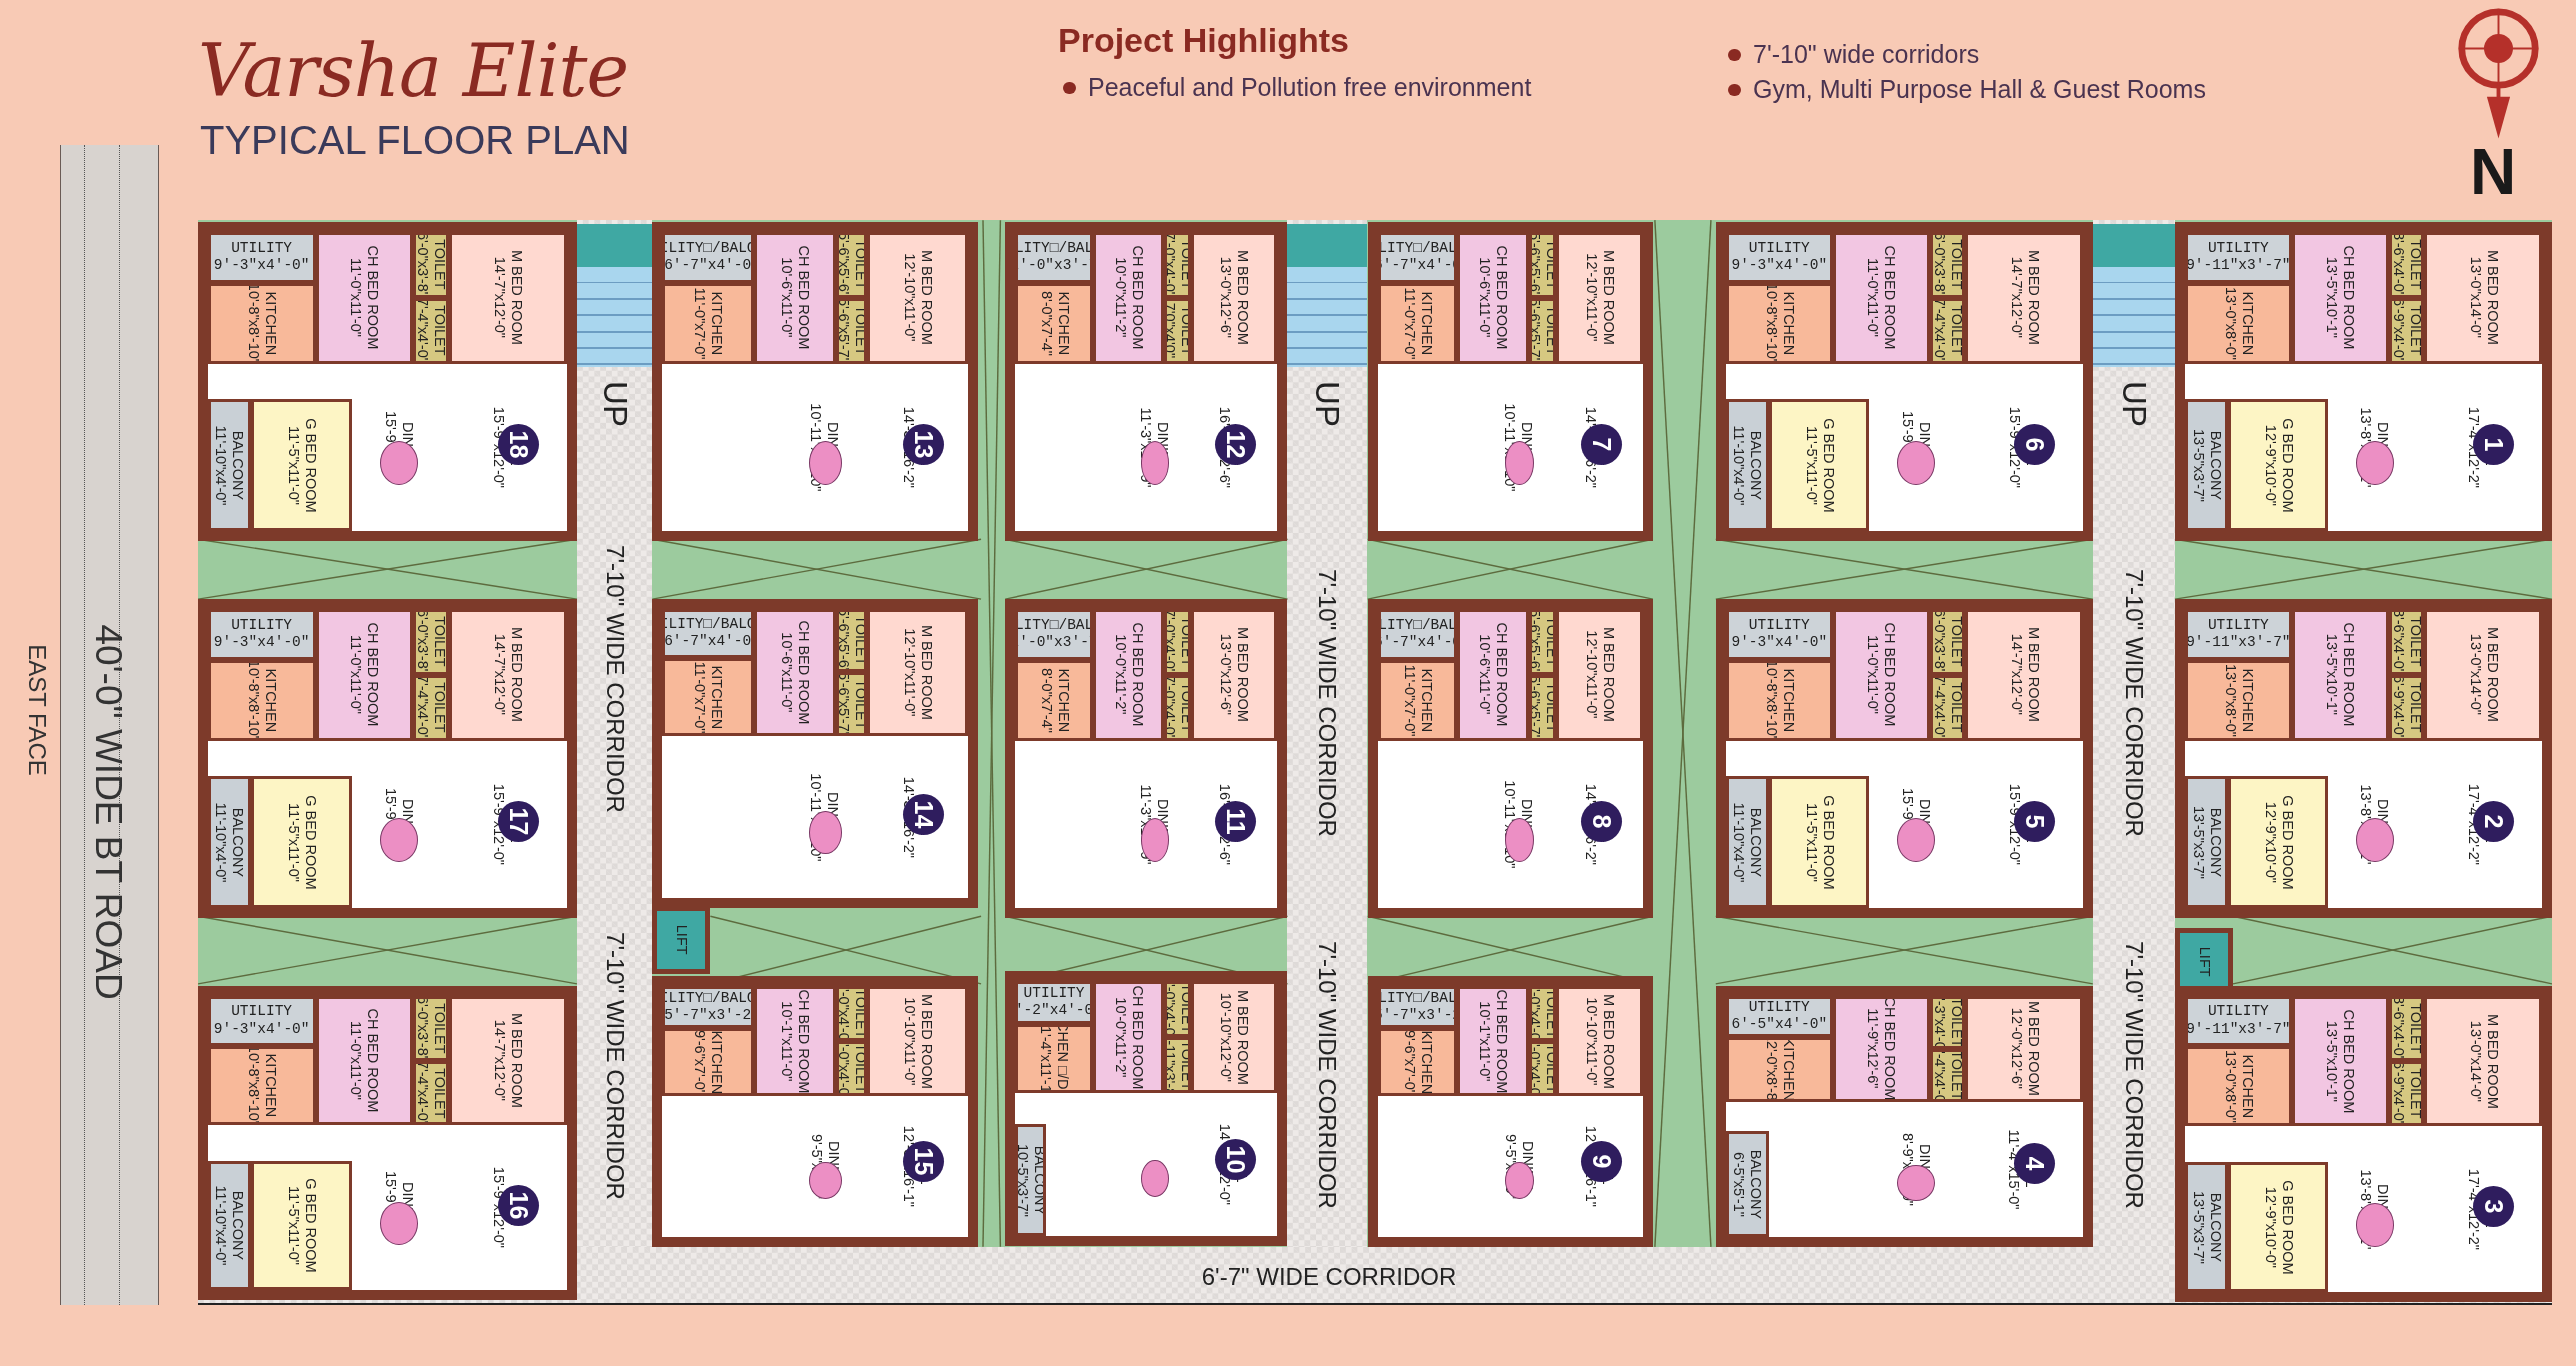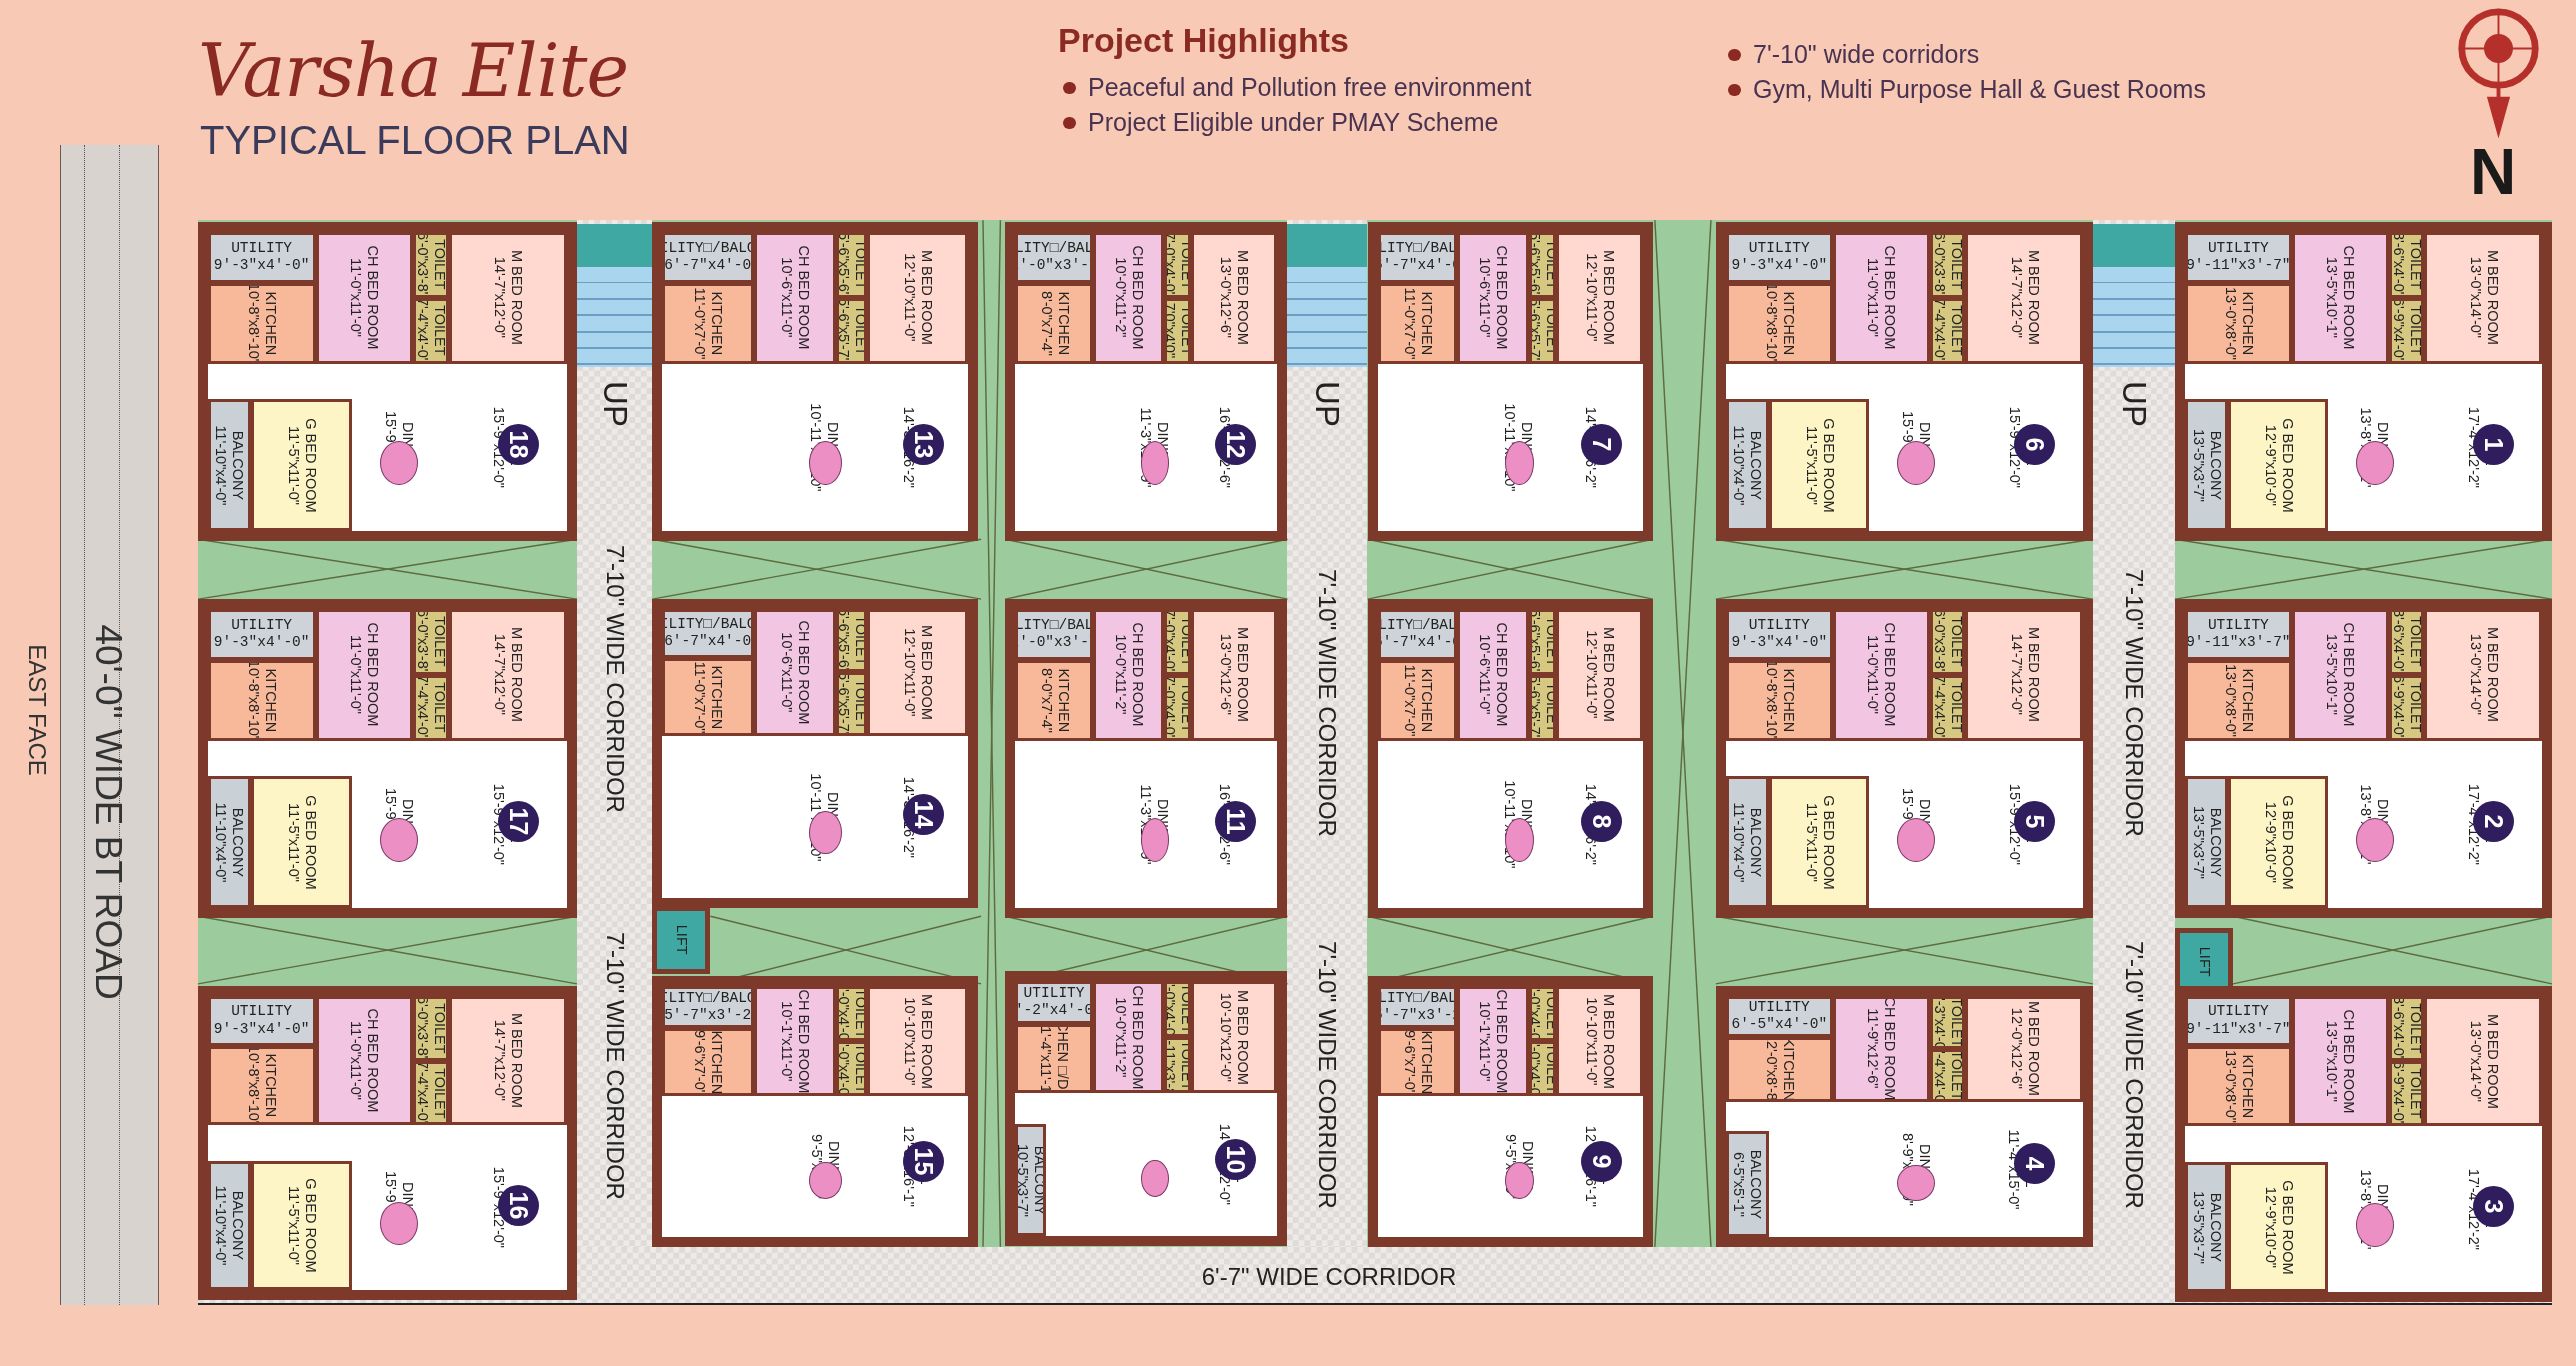--- a/index.html
+++ b/index.html
@@ -47,21 +47,20 @@
 </style>
 </head>
 <body>
 
 <div class="abs title">Varsha Elite</div>
 <div class="abs subtitle">TYPICAL FLOOR PLAN</div>
 
 <div class="abs hl-head">Project Highlights</div>
 <div class="abs bullets" style="left:1063px;top:70px;">
   <div>Peaceful and Pollution free environment</div>
-  <div>Project Eligible under PMAY Scheme</div>
 </div>
 <div class="abs bullets" style="left:1728px;top:37px;">
   <div>7'-10" wide corridors</div>
   <div>Gym, Multi Purpose Hall &amp; Guest Rooms</div>
 </div>
 
 <div class="abs compass">
   <svg width="87" height="203" viewBox="0 0 90 210">
     <circle cx="45" cy="45" r="38" fill="none" stroke="#b5302a" stroke-width="7"></circle>
     <line x1="45" y1="4" x2="45" y2="86" stroke="#b5302a" stroke-width="2"></line>

